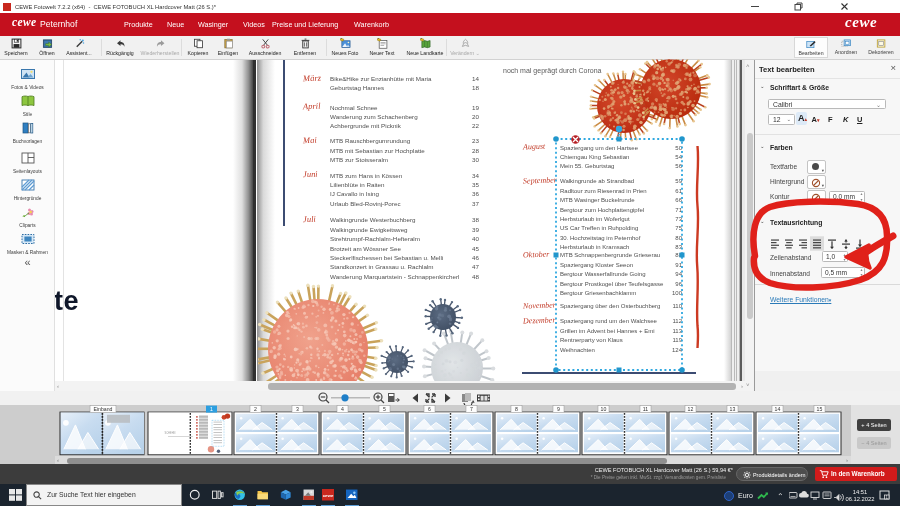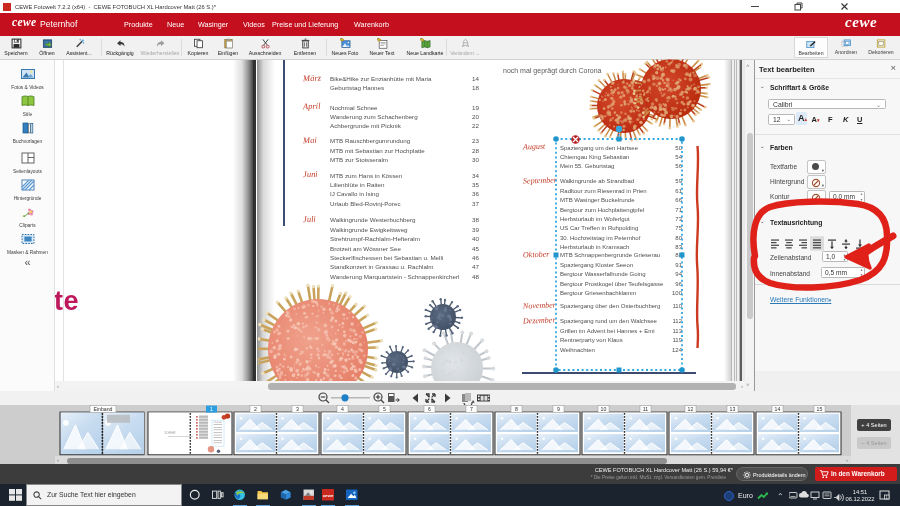--- a/index.html
+++ b/index.html
@@ -221,21 +221,21 @@
 
   <div class="abs" style="left:178px;top:0;width:20px;height:321.5px;background:linear-gradient(to right,#fff 0%,#dedede 45%,#8f8f8f 78%,#464646 100%)"></div>
   <div class="abs" style="left:198px;top:0;width:3px;height:321.5px;background:#303030"></div>
   <div class="abs" style="left:201.5px;top:0;width:18px;height:321.5px;background:linear-gradient(to right,#8f8f8f 0%,#d9d9d9 35%,#fff 100%)"></div>
 
   <div class="abs" style="left:669px;top:0;width:7px;height:321.5px;background:linear-gradient(to right,#fff,#d2d2d2)"></div>
   <div class="abs" style="left:676px;top:0;width:10px;height:321.5px;background:repeating-linear-gradient(to right,#b9b9b9 0,#b9b9b9 1px,#efefef 1px,#efefef 2.6px)"></div>
   <div class="abs" style="left:684.5px;top:0;width:2.2px;height:321.5px;background:#5c5c5c"></div>
   <div class="abs" style="left:686.7px;top:0;width:3.3px;height:321.5px;background:#e9e9e9"></div>
 
-  <div class="abs" style="left:-1px;top:226px;font-size:27px;font-weight:bold;color:#be185d;letter-spacing:0.5px">te</div>
+  <div class="abs" style="left:-1px;top:226px;font-size:27px;font-weight:bold;color:#0f172a;letter-spacing:0.5px">te</div>
 
   <div class="abs" style="left:228px;top:0;width:2.4px;height:166.5px;background:#3c4c72"></div>
   <div class="abs" style="left:467px;top:312px;width:174px;height:2.4px;background:#3c4c72"></div>
 
   <div class="abs" style="left:448px;top:7px;font-size:7px;color:#5a5a5a">noch mal geprägt durch Corona</div>
 </div>
 
 <div style="position:absolute;left:0;top:0;width:900px;height:506px;pointer-events:none">
     <div class="mon" style="left:303px;top:72.5px;font-size:8.5px">März</div>
     <div class="tr" style="left:330px;top:75.0px;font-size:6.25px">Bike&amp;Hike zur Enzianhütte mit Maria</div>

